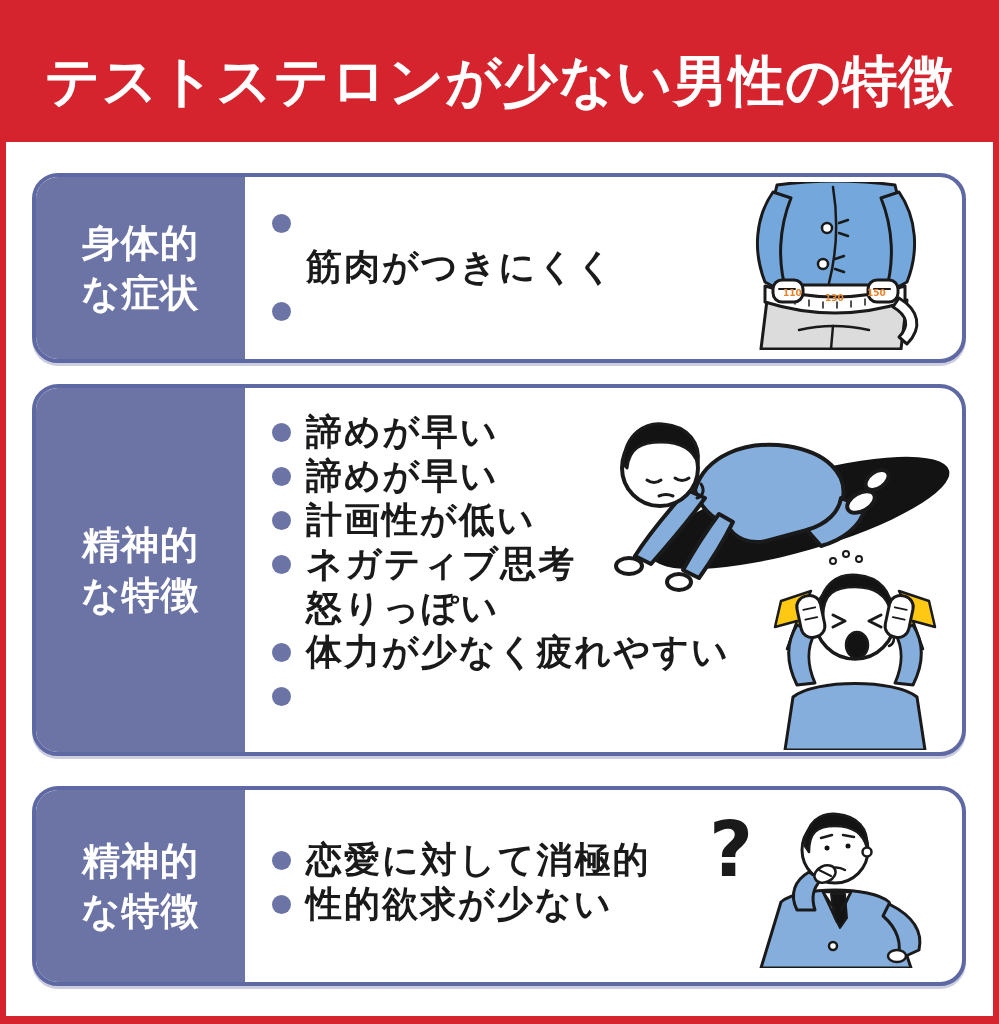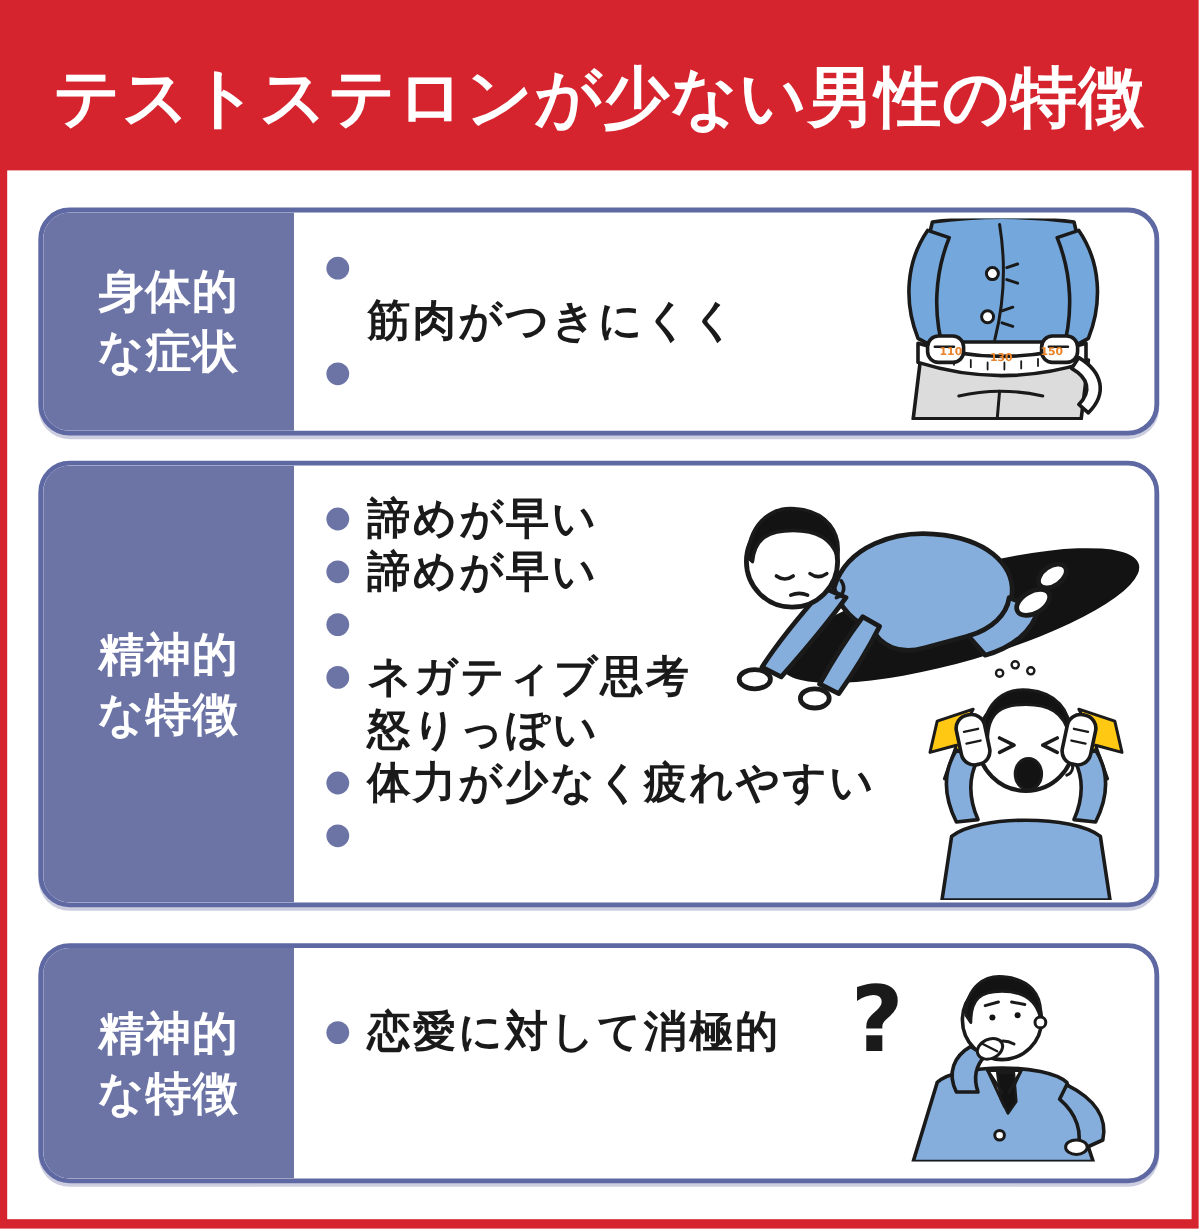--- a/index.html
+++ b/index.html
@@ -123,20 +123,21 @@
         <li class="item">
           <span class="dot"></span>
           <span>諦めが早い</span>
         </li>
         <li class="item">
           <span class="dot"></span>
           <span>諦めが早い</span>
         </li>
         <li class="item">
           <span class="dot"></span>
+          <span>計画性が低い</span>
         </li>
         <li class="item">
           <span class="dot"></span>
           <span>ネガティブ思考</span>
         </li>
         <li class="item cont">
           <span class="dot"></span>
           <span>怒りっぽい</span>
         </li>
         <li class="item">
@@ -199,20 +200,24 @@
     <div class="label">
       <span>精神的</span>
       <span>な特徴</span>
     </div>
     <div class="content">
       <ul class="items">
         <li class="item">
           <span class="dot"></span>
           <span>恋愛に対して消極的</span>
         </li>
+        <li class="item">
+          <span class="dot"></span>
+          <span>性的欲求が少ない</span>
+        </li>
       </ul>
 
       <svg class="illus" style="left:440px; top:8px;" width="275" height="170" viewBox="0 0 275 170">
         <text class="qmark" x="24" y="78">?</text>
         <g stroke="#1A1A1A" stroke-width="3" stroke-linejoin="round" stroke-linecap="round">
           <path d="M96,104 C114,88 186,88 204,104 L226,170 L76,170 Z" fill="#85AEDC"></path>
           <path d="M204,106 C228,118 238,134 234,152 L212,162 C218,146 212,130 198,118 Z" fill="#85AEDC"></path>
           <ellipse cx="212" cy="158" rx="9" ry="6" fill="#FFFFFF" stroke-width="2.5"></ellipse>
           <path d="M138,94 L152,124 L166,94 Z" fill="#FFFFFF" stroke-width="2.5"></path>
           <path d="M146,96 L160,96 L162,120 L155,130 L149,118 Z" fill="#131313" stroke-width="2"></path>

